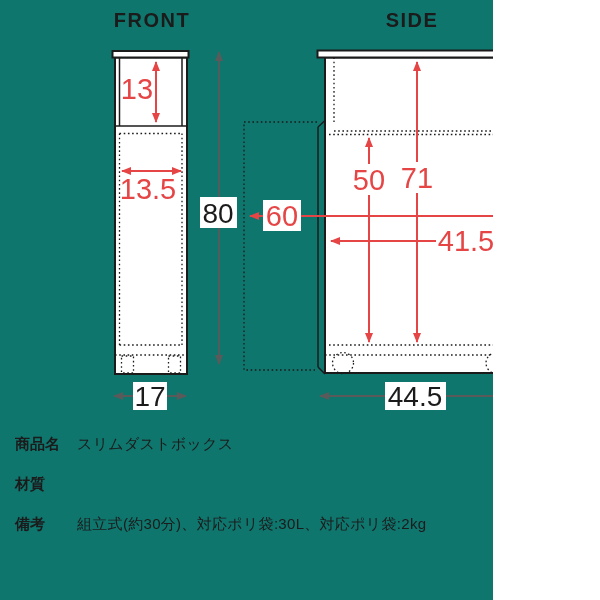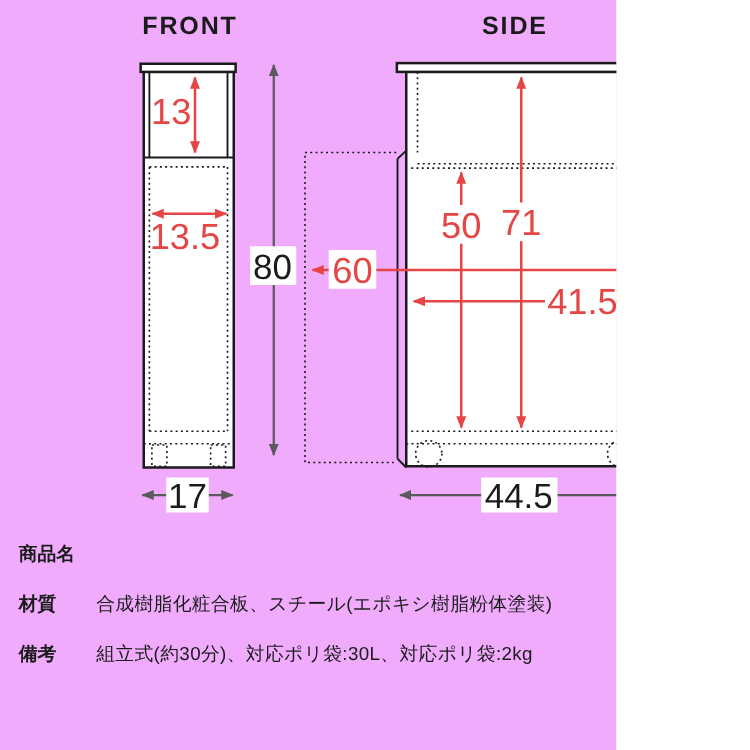--- a/index.html
+++ b/index.html
@@ -4,21 +4,21 @@
 <style>
   html, body {
     margin: 0;
     padding: 0;
     background: #ffffff;
   }
   #stage {
     position: relative;
     width: 493px;
     height: 600px;
-    background: #f0abfc;
+    background: #0f766e;
     overflow: hidden;
     font-family: "Liberation Sans", "DejaVu Sans", sans-serif;
   }
   #diagram-svg {
     position: absolute;
     top: 0;
     left: 0;
   }
   .view-title {
     font-size: 20px;
@@ -171,24 +171,24 @@
 
       <line class="grayline" x1="320" y1="396" x2="512" y2="396" marker-start="url(#mg)" marker-end="url(#mg)"></line>
       <rect class="labelbg" x="385" y="382" width="61" height="28"></rect>
       <text class="dim-black-text" x="415" y="406" text-anchor="middle">44.5</text>
     </g>
   </svg>
 
   <div class="specs">
     <div class="spec-row">
       <span class="spec-label">商品名</span>
+      <span class="spec-value">スリムダストボックス</span>
     </div>
     <div class="spec-row">
       <span class="spec-label">材質</span>
-      <span class="spec-value">合成樹脂化粧合板、スチール(エポキシ樹脂粉体塗装)</span>
     </div>
     <div class="spec-row">
       <span class="spec-label">備考</span>
       <span class="spec-value">組立式(約30分)、対応ポリ袋:30L、対応ポリ袋:2kg</span>
     </div>
   </div>
 
 </div>
 
 </body></html>

